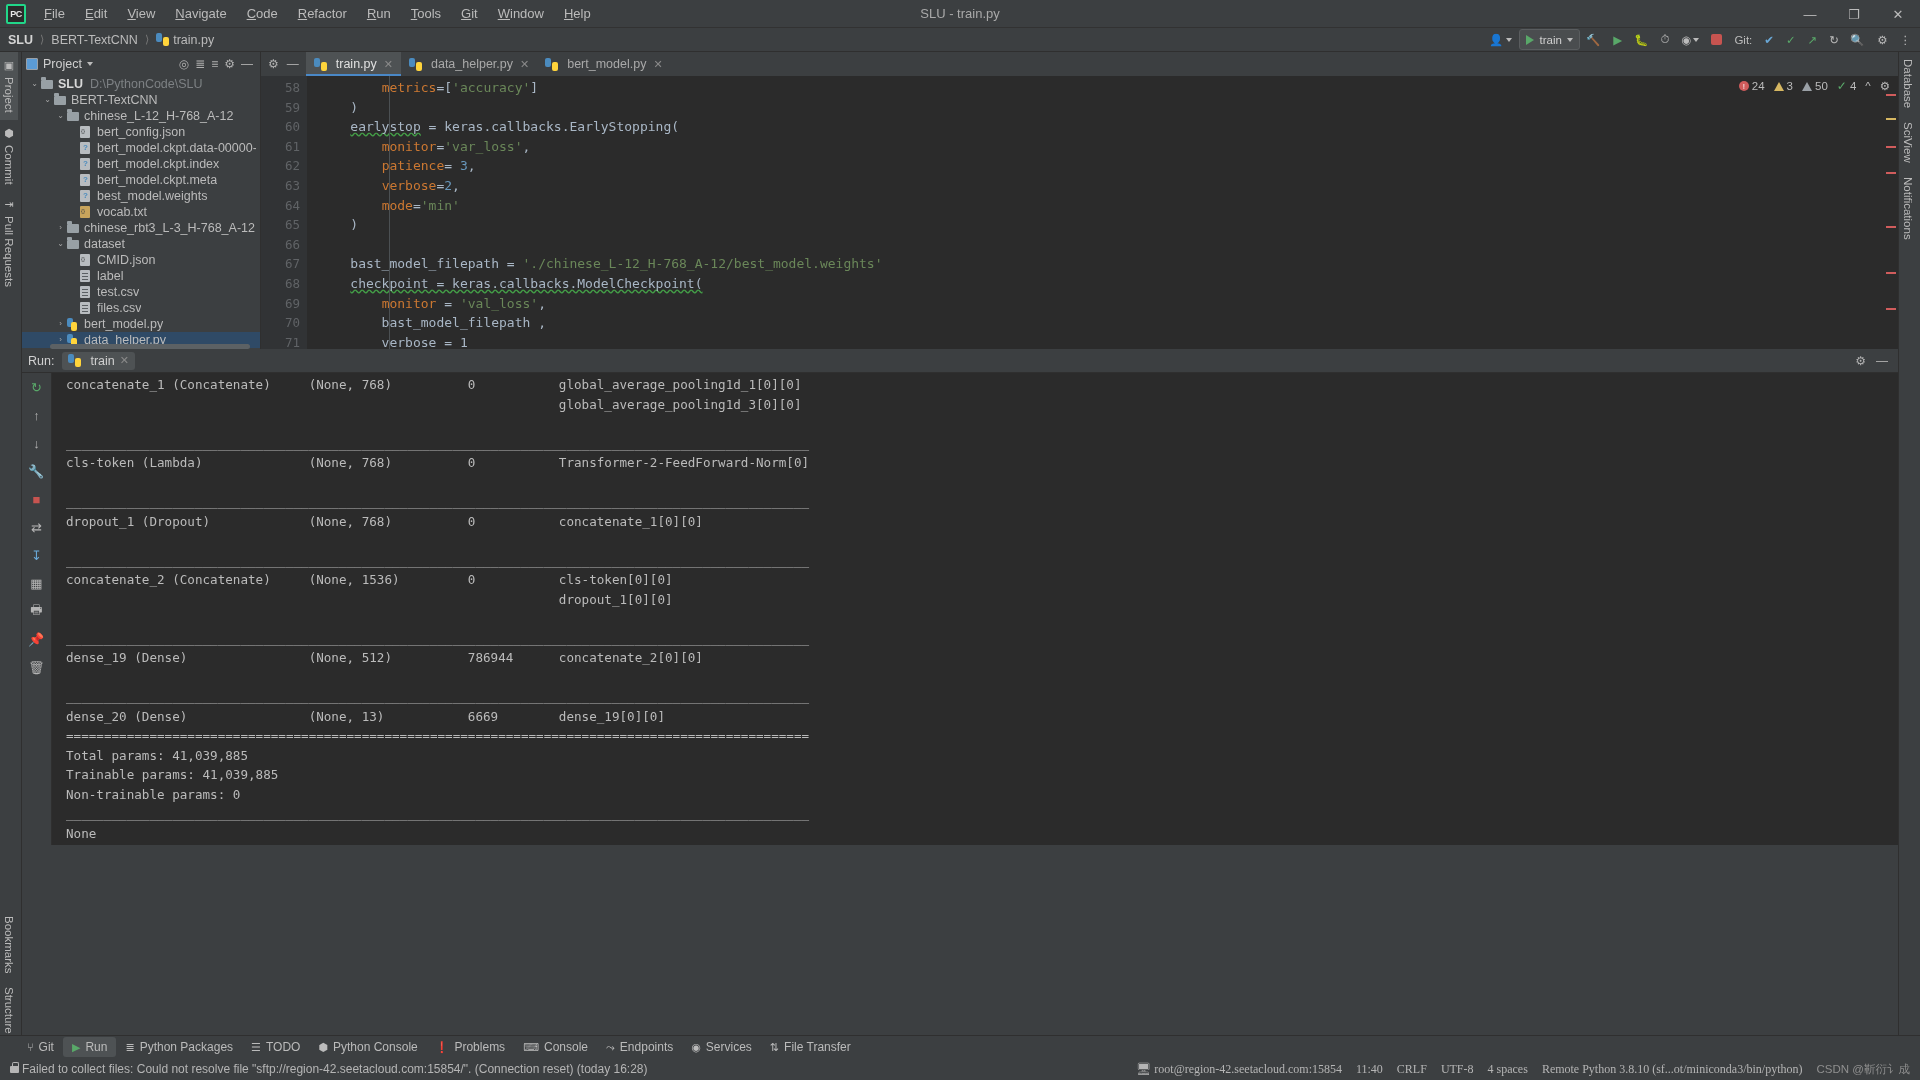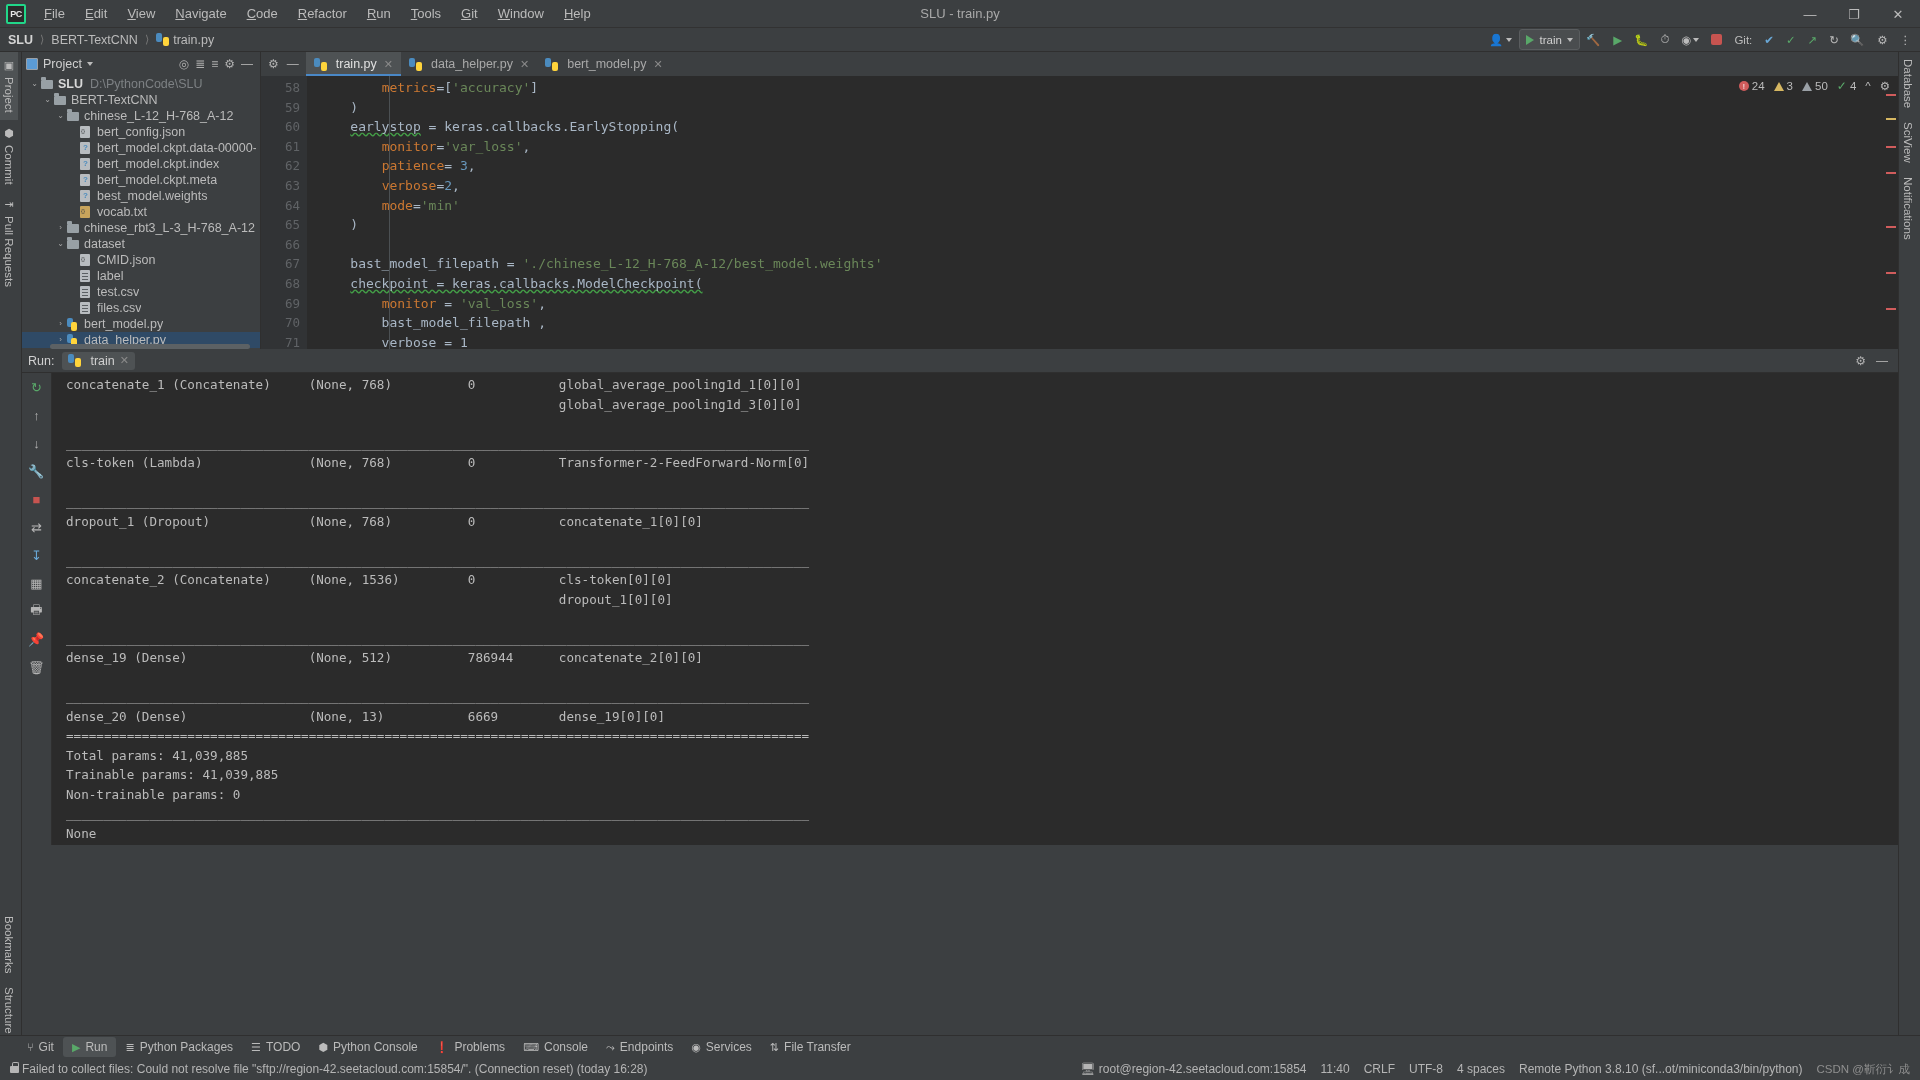--- a/index.html
+++ b/index.html
@@ -245,21 +245,21 @@
     display: flex; align-items: center; gap: 5px; font-size: 12px; color: #bbbbbb;
     padding: 3px 9px; border-radius: 3px;
   }
   .bt.active { background: #4e5254; }
   .statusbar {
     position: absolute; bottom: 0; left: 0; width: 1920px; height: 22px;
     background: #3c3f41; display: flex; align-items: center; padding-left: 10px;
     font-size: 12px; color: #b5b5b5;
   }
   .sb-right { margin-left: auto; display: flex; align-items: center; gap: 14px; padding-right: 10px; }
-  .sb-item { font-size: 12px; color: #b5b5b5; }
+  .sb-item { font-size: 12px; color: #b5b5b5; font-family: Liberation Serif, serif; }
   .watermark { color: #8f8f8f; font-size: 11.5px; }
   .lock-ico { display:inline-block; width:9px;height:7px;background:#b5b5b5;border-radius:1px;
               position:relative; margin-right:3px; }
   .lock-ico::before{content:'';position:absolute;top:-4px;left:2px;width:5px;height:4px;
               border:1.4px solid #b5b5b5;border-bottom:none;border-radius:2px 2px 0 0;}
 </style>
 </head>
 <body>
 
 <div id="app">

